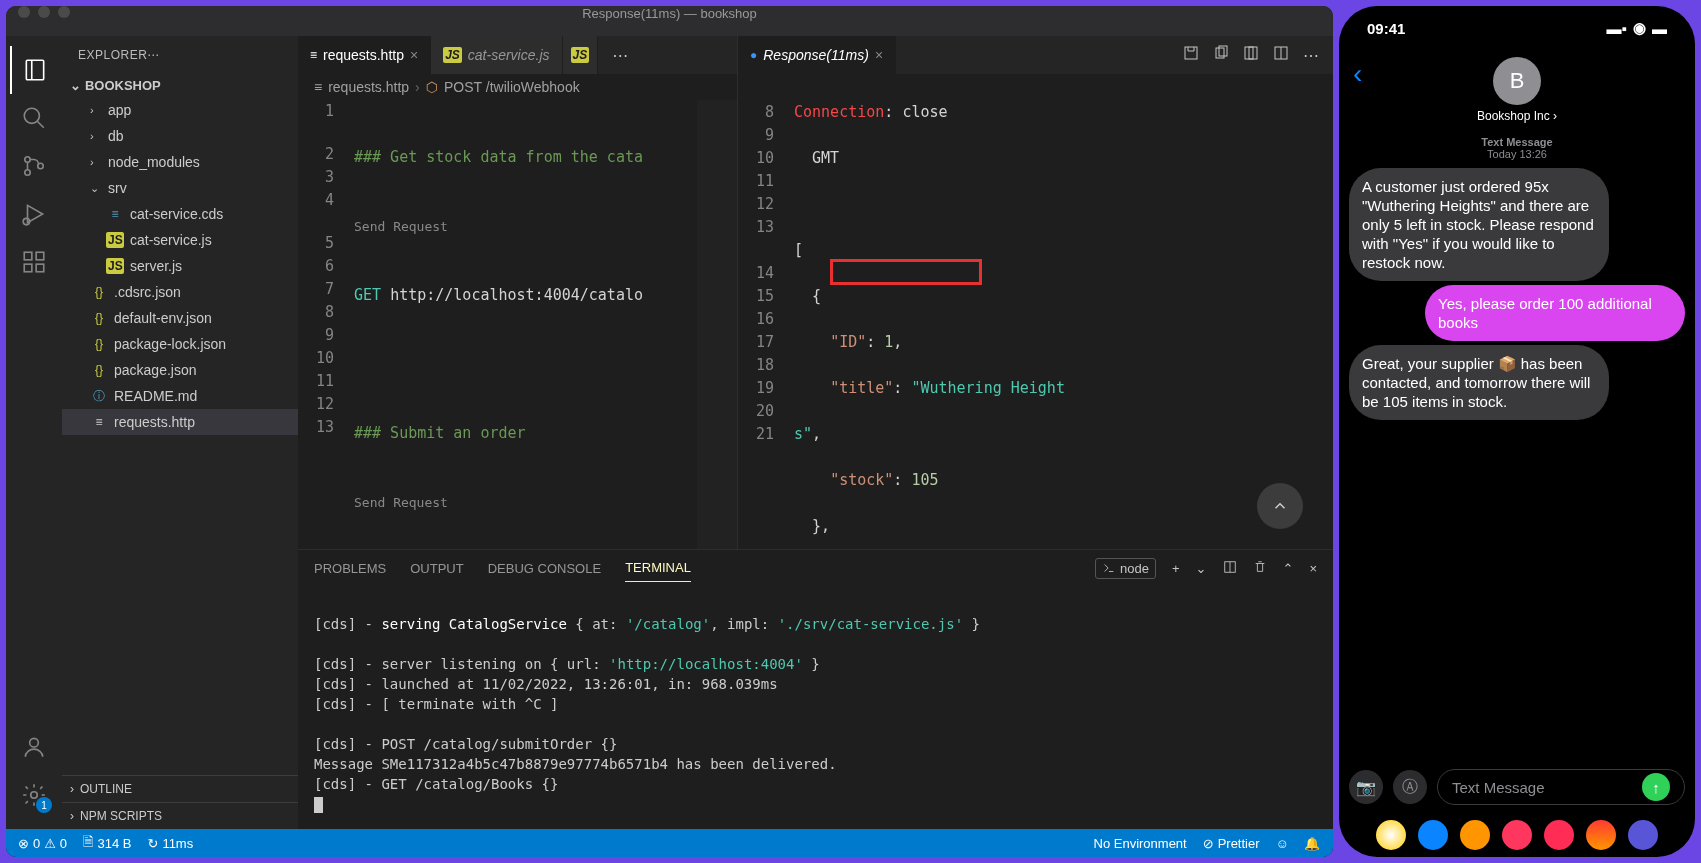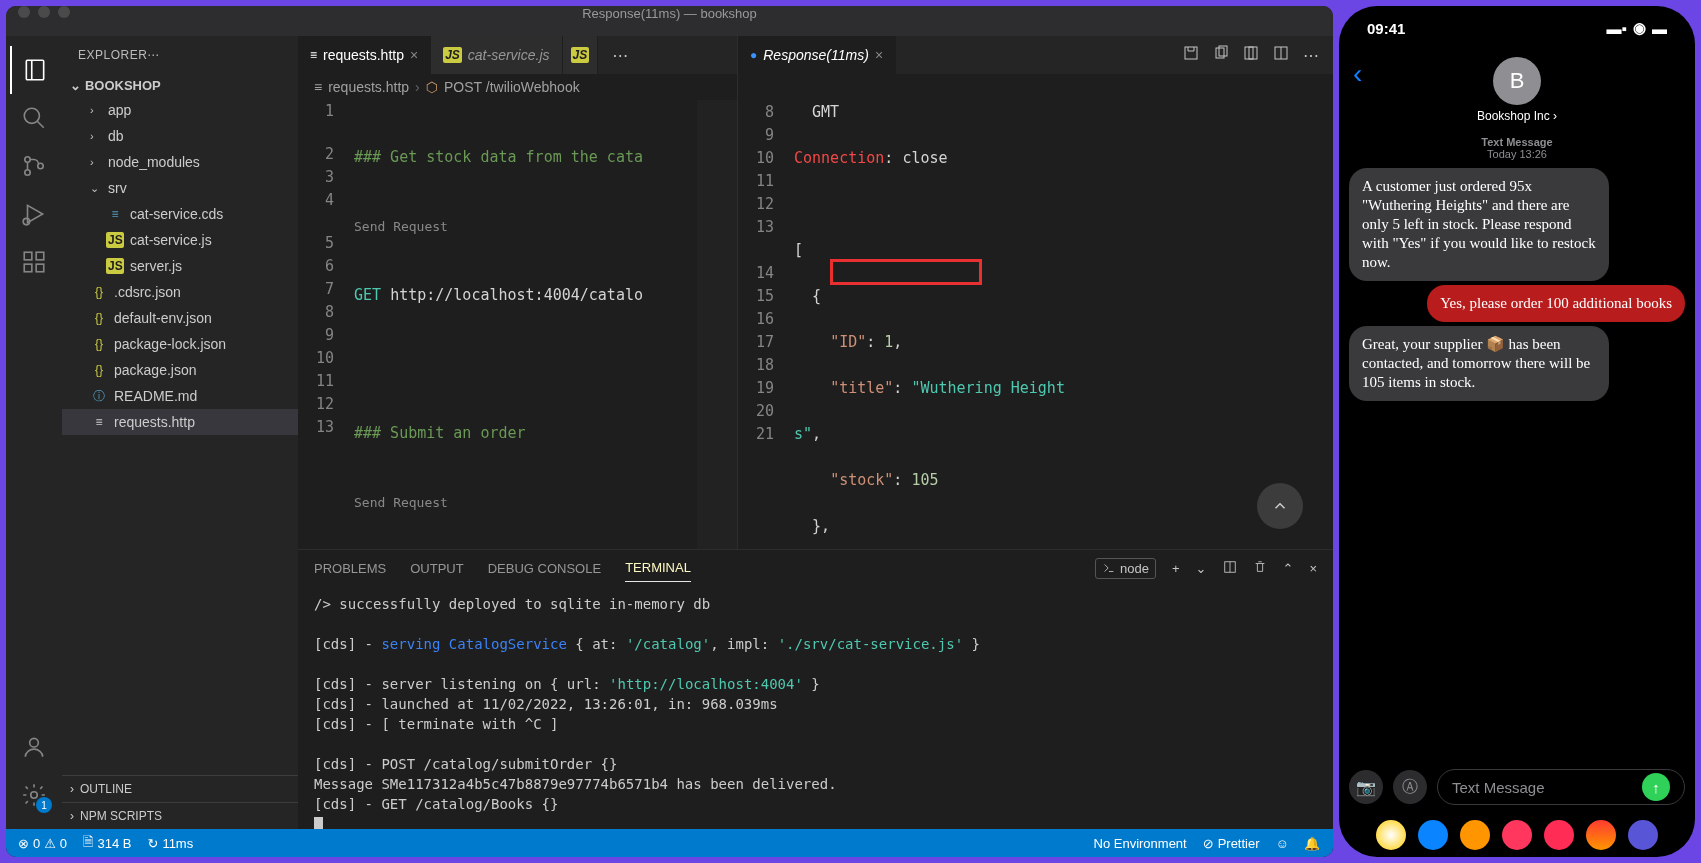--- a/index.html
+++ b/index.html
@@ -203,21 +203,21 @@
 .terminal-content {
   flex: 1;
   padding: 8px 16px;
   font-family: 'SF Mono', Menlo, Monaco, monospace;
   font-size: 14px;
   line-height: 20px;
   color: #cccccc;
   overflow: auto;
 }
 .term-green { color: #4ec9b0; }
-.term-yellow { color: #3b82f6; }
+.term-yellow { color: #ffffff; }
 .status-bar {
   height: 28px;
   background: #007acc;
   display: flex;
   align-items: center;
   padding: 0 12px;
   color: #fff;
   font-size: 13px;
   gap: 16px;
 }
@@ -266,27 +266,26 @@
   display: flex; align-items: center; justify-content: center;
   font-size: 22px; color: #fff;
 }
 .phone-contact-name { font-size: 12px; color: #fff; }
 .phone-messages { flex: 1; padding: 6px 10px; display: flex; flex-direction: column; gap: 4px; }
 .msg-date-label { text-align: center; font-size: 11px; color: #8e8e93; margin-bottom: 4px; }
 .msg-date-label .bold { font-weight: 600; }
 .bubble {
   max-width: 260px;
   padding: 9px 13px;
-  border-radius: 18px;
+  border-radius: 32px;
   font-size: 15px;
   line-height: 19px;
-  font-family: Liberation Serif, serif;
 }
 .bubble.in { background: #3a3a3c; color: #fff; align-self: flex-start; }
-.bubble.out { background: #b91c1c; color: #fff; align-self: flex-end; margin-left: 24px; }
+.bubble.out { background: #d946ef; color: #fff; align-self: flex-end; margin-left: 24px; }
 .phone-input-area { padding: 8px 10px; display: flex; gap: 10px; align-items: center; }
 .phone-input-btn {
   width: 34px; height: 34px; border-radius: 50%;
   background: #2c2c2e; display: flex; align-items: center; justify-content: center;
   color: #8e8e93;
 }
 .phone-input-field {
   flex: 1; height: 36px; border-radius: 18px;
   border: 1px solid #3a3a3c; background: transparent;
   padding: 0 14px; color: #8e8e93; font-size: 15px;
@@ -546,22 +545,22 @@
                 <div>14</div>
                 <div>15</div>
                 <div>16</div>
                 <div>17</div>
                 <div>18</div>
                 <div>19</div>
                 <div>20</div>
                 <div>21</div>
             </div>
             <div class="code-content">
+<div><span class="tok-key-red">Connection</span>: <span>close</span></div>
 <div>  <span>GMT</span></div>
-<div><span class="tok-key-red">Connection</span>: <span>close</span></div>
 <div></div>
 <div>[</div>
 <div>  {</div>
 <div>    <span class="tok-string">"ID"</span>: <span class="tok-number">1</span>,</div>
 <div>    <span class="tok-string">"title"</span>: <span class="tok-string2">"Wuthering Height</span></div>
 <div><span class="tok-string2">s"</span>,</div>
 <div>    <span class="tok-string">"stock"</span>: <span class="tok-number">105</span></div>
 <div>  },</div>
 
 
@@ -600,21 +599,20 @@
                   <path d="M8 2v12"></path>
                 </svg></span>
             <span><svg viewBox="0 0 16 16" stroke="currentColor" fill="none">
                   <path d="M3 4h10M5 4v9h6V4M6 2h4"></path>
                 </svg></span>
             <span>⌃</span>
             <span>×</span>
           </div>
         </div>
         <div class="terminal-content">
-<div><span>/&gt; </span><span>successfully deployed to sqlite in-memory db</span></div>
 <div>&nbsp;</div>
 <div><span>[cds] - </span><span class="term-yellow">serving CatalogService </span><span>{ at: </span><span class="term-green">'/catalog'</span><span>, impl: </span><span class="term-green">'./srv/cat-service.js'</span><span> }</span></div>
 <div>&nbsp;</div>
 <div><span>[cds] - </span><span>server listening on </span><span>{ url: </span><span class="term-green">'http://localhost:4004'</span><span> }</span></div>
 <div><span>[cds] - </span><span>launched at 11/02/2022, 13:26:01, in: 968.039ms</span></div>
 <div><span>[cds] - </span><span>[ terminate with ^C ]</span></div>
 <div>&nbsp;</div>
 <div><span>[cds] - </span><span>POST /catalog/submitOrder {}</span></div>
 <div><span>Message SMe117312a4b5c47b8879e97774b6571b4 has been delivered.</span></div>
 <div><span>[cds] - </span><span>GET /catalog/Books {}</span></div>

